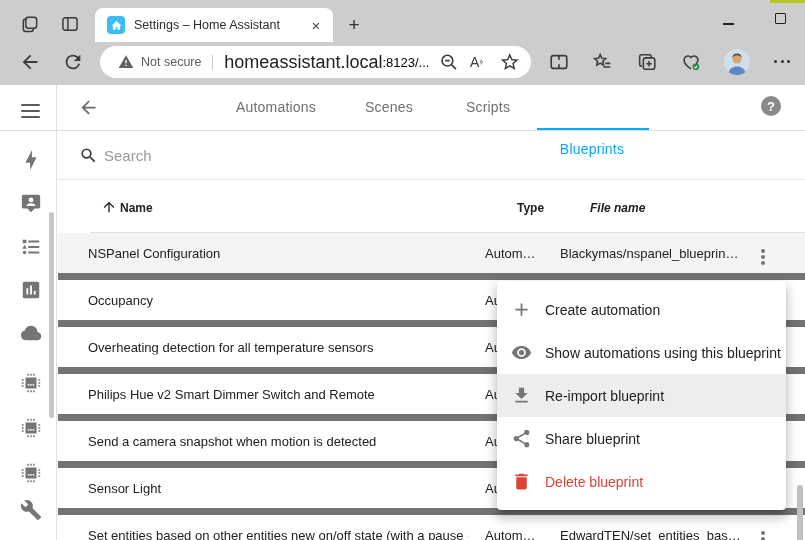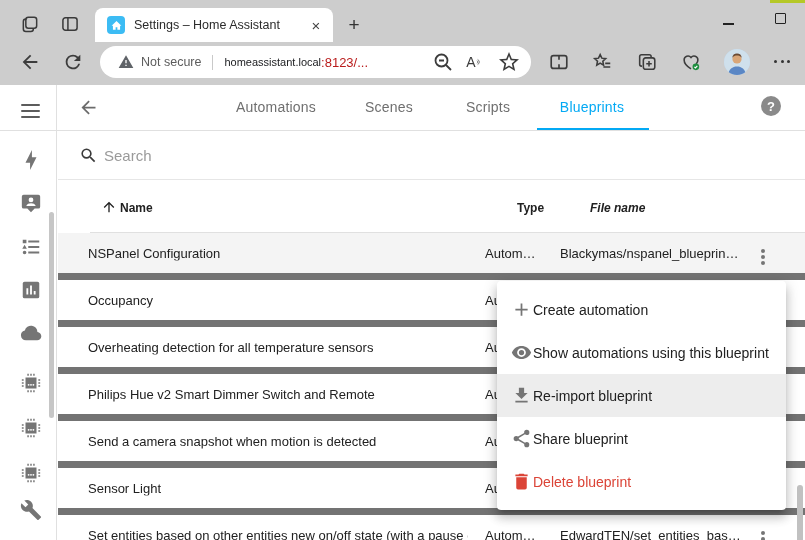--- a/index.html
+++ b/index.html
@@ -15,22 +15,22 @@
   .tab-title { flex:1; font-size:12.5px; color:#2b2b2b; margin-left:9px; white-space:nowrap; overflow:hidden; }
   .tab-close { width:18px; height:18px; display:flex; align-items:center; justify-content:center; font-size:15px; color:#444; cursor:pointer; }
   .new-tab { position:absolute; left:343px; top:14px; width:22px; height:22px; display:flex; align-items:center; justify-content:center; font-size:19px; color:#333; }
   .win-min { position:absolute; left:723px; top:23px; width:11px; height:1.5px; background:#222; }
   .win-max { position:absolute; left:775px; top:13px; width:11px; height:11px; border:1.4px solid #222; border-radius:1px; }
 
   .toolbar-icon { position:absolute; top:51px; width:22px; height:22px; color:#3c3c3c; }
   .addr-pill { position:absolute; left:100px; top:46px; width:431px; height:32px; background:#fff; border-radius:16px; display:flex; align-items:center; padding:0 10px 0 18px; }
   .sec-label { font-size:12.5px; color:#5c5c5c; margin-left:7px; white-space:nowrap; }
   .addr-divider { width:1px; height:15px; background:#c9c9c9; margin:0 11px; }
-  .url-host { font-size:11px; color:#202124; white-space:nowrap; }
-  .url-path { font-size:13px; color:#b91c1c; white-space:nowrap; }
+  .url-host { font-size:18px; color:#202124; white-space:nowrap; }
+  .url-path { font-size:13px; color:#000000; white-space:nowrap; }
   .pill-icon { width:24px; height:24px; display:flex; align-items:center; justify-content:center; color:#3c3c3c; margin-left:9px; }
   .avatar { position:absolute; left:724px; top:49px; width:26px; height:26px; border-radius:50%; overflow:hidden; background:#b9d0e4; }
   .more-dots { position:absolute; left:774px; top:60px; display:flex; gap:3.5px; }
   .more-dots i { width:3px; height:3px; border-radius:50%; background:#333; }
 
   
   .ha { position:absolute; left:0; top:85px; width:805px; height:493px; background:#fff; }
   .sidebar { position:absolute; left:0; top:0; width:57px; height:455px; border-right:1px solid #e0e0e0; }
   .hamburger { position:absolute; left:21px; top:19px; width:19px; height:14px; display:flex; flex-direction:column; justify-content:space-between; cursor:pointer; }
   .hamburger i { height:2px; background:#5c5c5c; border-radius:1px; }
@@ -64,21 +64,21 @@
   .kebab { position:absolute; left:693px; top:12px; width:24px; height:24px; color:#757575; cursor:pointer; }
 
   .content-scrollbar { position:absolute; left:797px; top:400px; width:6px; height:60px; background:#c1c1c1; border-radius:3px; }
 
   
   .menu { position:absolute; left:497px; top:196px; width:289px; height:229px; background:#fff; border-radius:4px; padding:7px 0;
           box-shadow:0 5px 5px -3px rgba(0,0,0,.2), 0 8px 10px 1px rgba(0,0,0,.14), 0 3px 14px 2px rgba(0,0,0,.12); }
   .menu-item { height:43px; display:flex; align-items:center; padding-left:14px; cursor:pointer; }
   .menu-item.hover { background:#ededed; }
   .menu-item .mi-icon { width:21px; height:21px; color:#757575; flex:none; }
-  .menu-item .mi-label { font-size:14px; color:#212121; margin-left:1px; white-space:nowrap; }
+  .menu-item .mi-label { font-size:14px; color:#212121; margin-left:13px; white-space:nowrap; }
   .menu-item.danger .mi-icon { color:var(--danger); }
   .menu-item.danger .mi-label { color:var(--danger);text-align:right; }
 
   svg { display:block; width:100%; height:100%; }
 </style>
 </head>
 <body>
 
 <div class="stage" style="--accent:#03a9f4; --danger:#db4437;">
 
@@ -268,21 +268,21 @@
 
     <div class="ha-header">
       <span class="back-arrow">
         <svg viewBox="0 0 24 24">
             <path fill="currentColor" d="M20 11H7.83l5.59-5.59L12 4l-8 8 8 8 1.41-1.41L7.83 13H20v-2z"></path>
           </svg>
       </span>
       <span class="ha-tab" style="left:218px;">Automations</span>
       <span class="ha-tab" style="left:331px;">Scenes</span>
       <span class="ha-tab" style="left:430px;">Scripts</span>
-      <span class="ha-tab active" style="left:534px;">Blueprints</span>
+      <span class="ha-tab active" style="left:534px;margin-top:42px;">Blueprints</span>
       <span class="tab-underline"></span>
       <span class="help-btn">?</span>
     </div>
     <div class="ha-divider-top"></div>
 
     <div class="search-row">
       <span class="search-icon">
         <svg viewBox="0 0 24 24">
             <path fill="#3a3a3a" d="M9.5 3A6.5 6.5 0 0 1 16 9.5c0 1.61-.59 3.09-1.56 4.23l.27.27h.79l5 5-1.5 1.5-5-5v-.79l-.27-.27A6.47 6.47 0 0 1 9.5 16 6.5 6.5 0 0 1 3 9.5 6.5 6.5 0 0 1 9.5 3m0 2C7 5 5 7 5 9.5S7 14 9.5 14 14 12 14 9.5 12 5 9.5 5z"></path>
           </svg>

